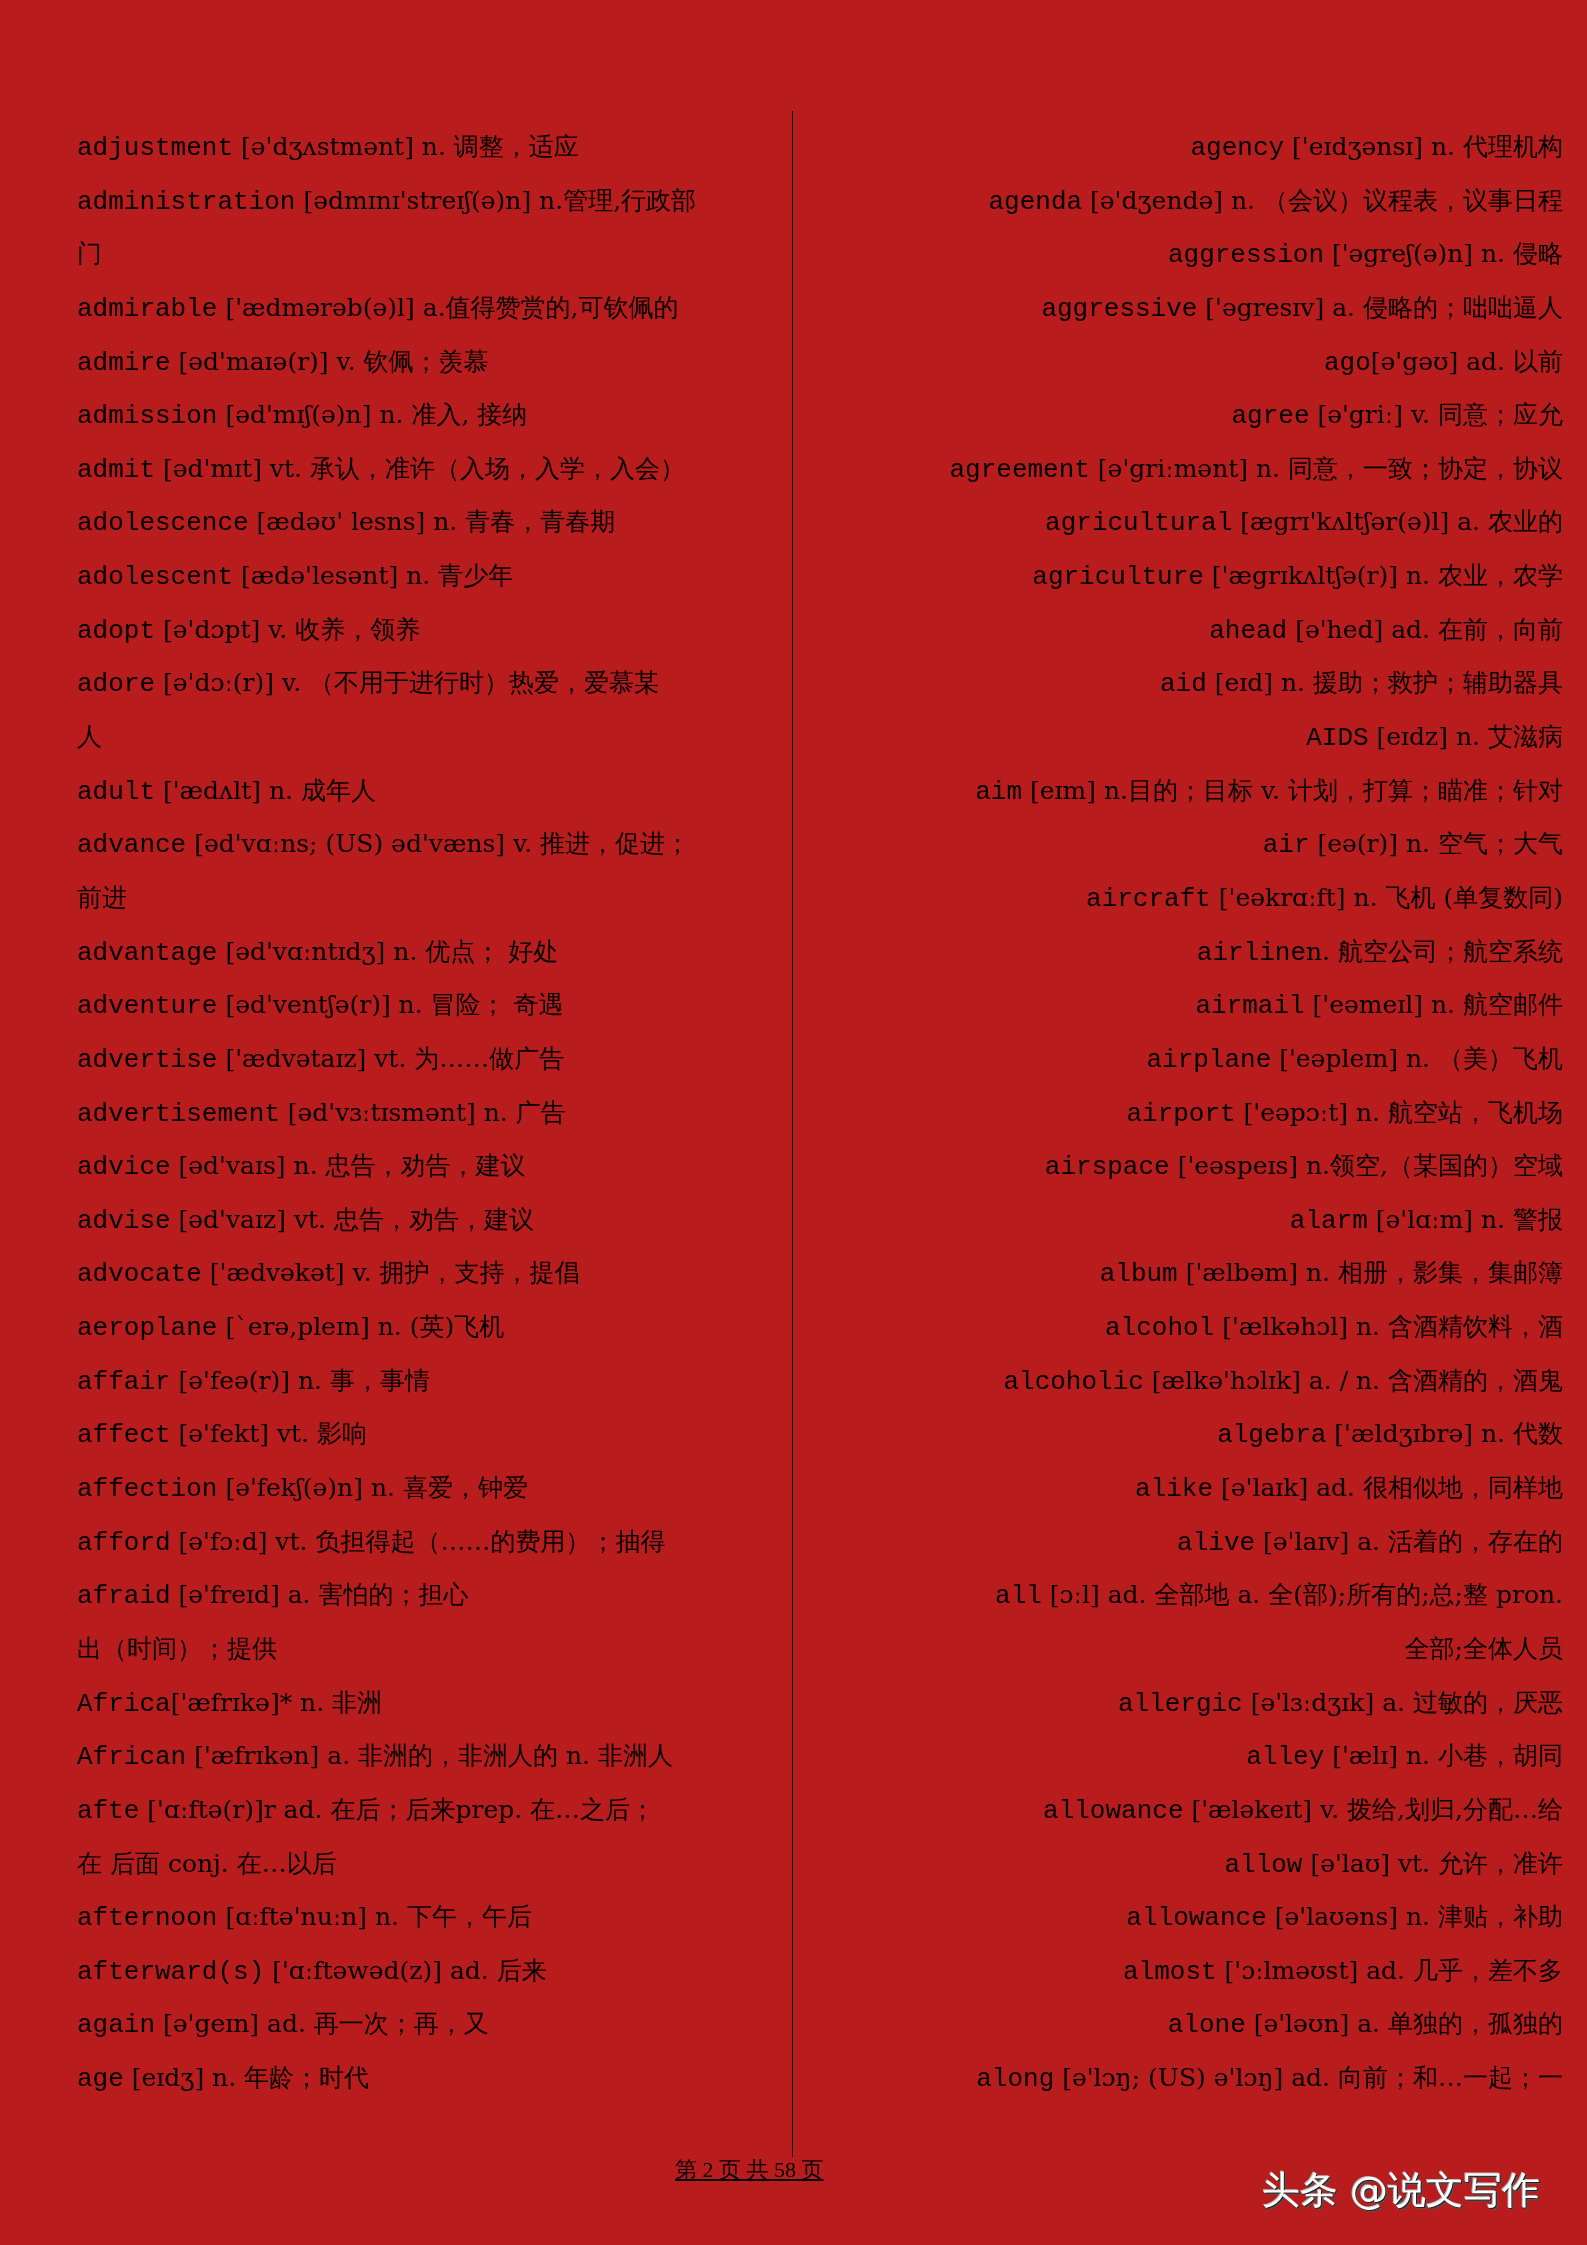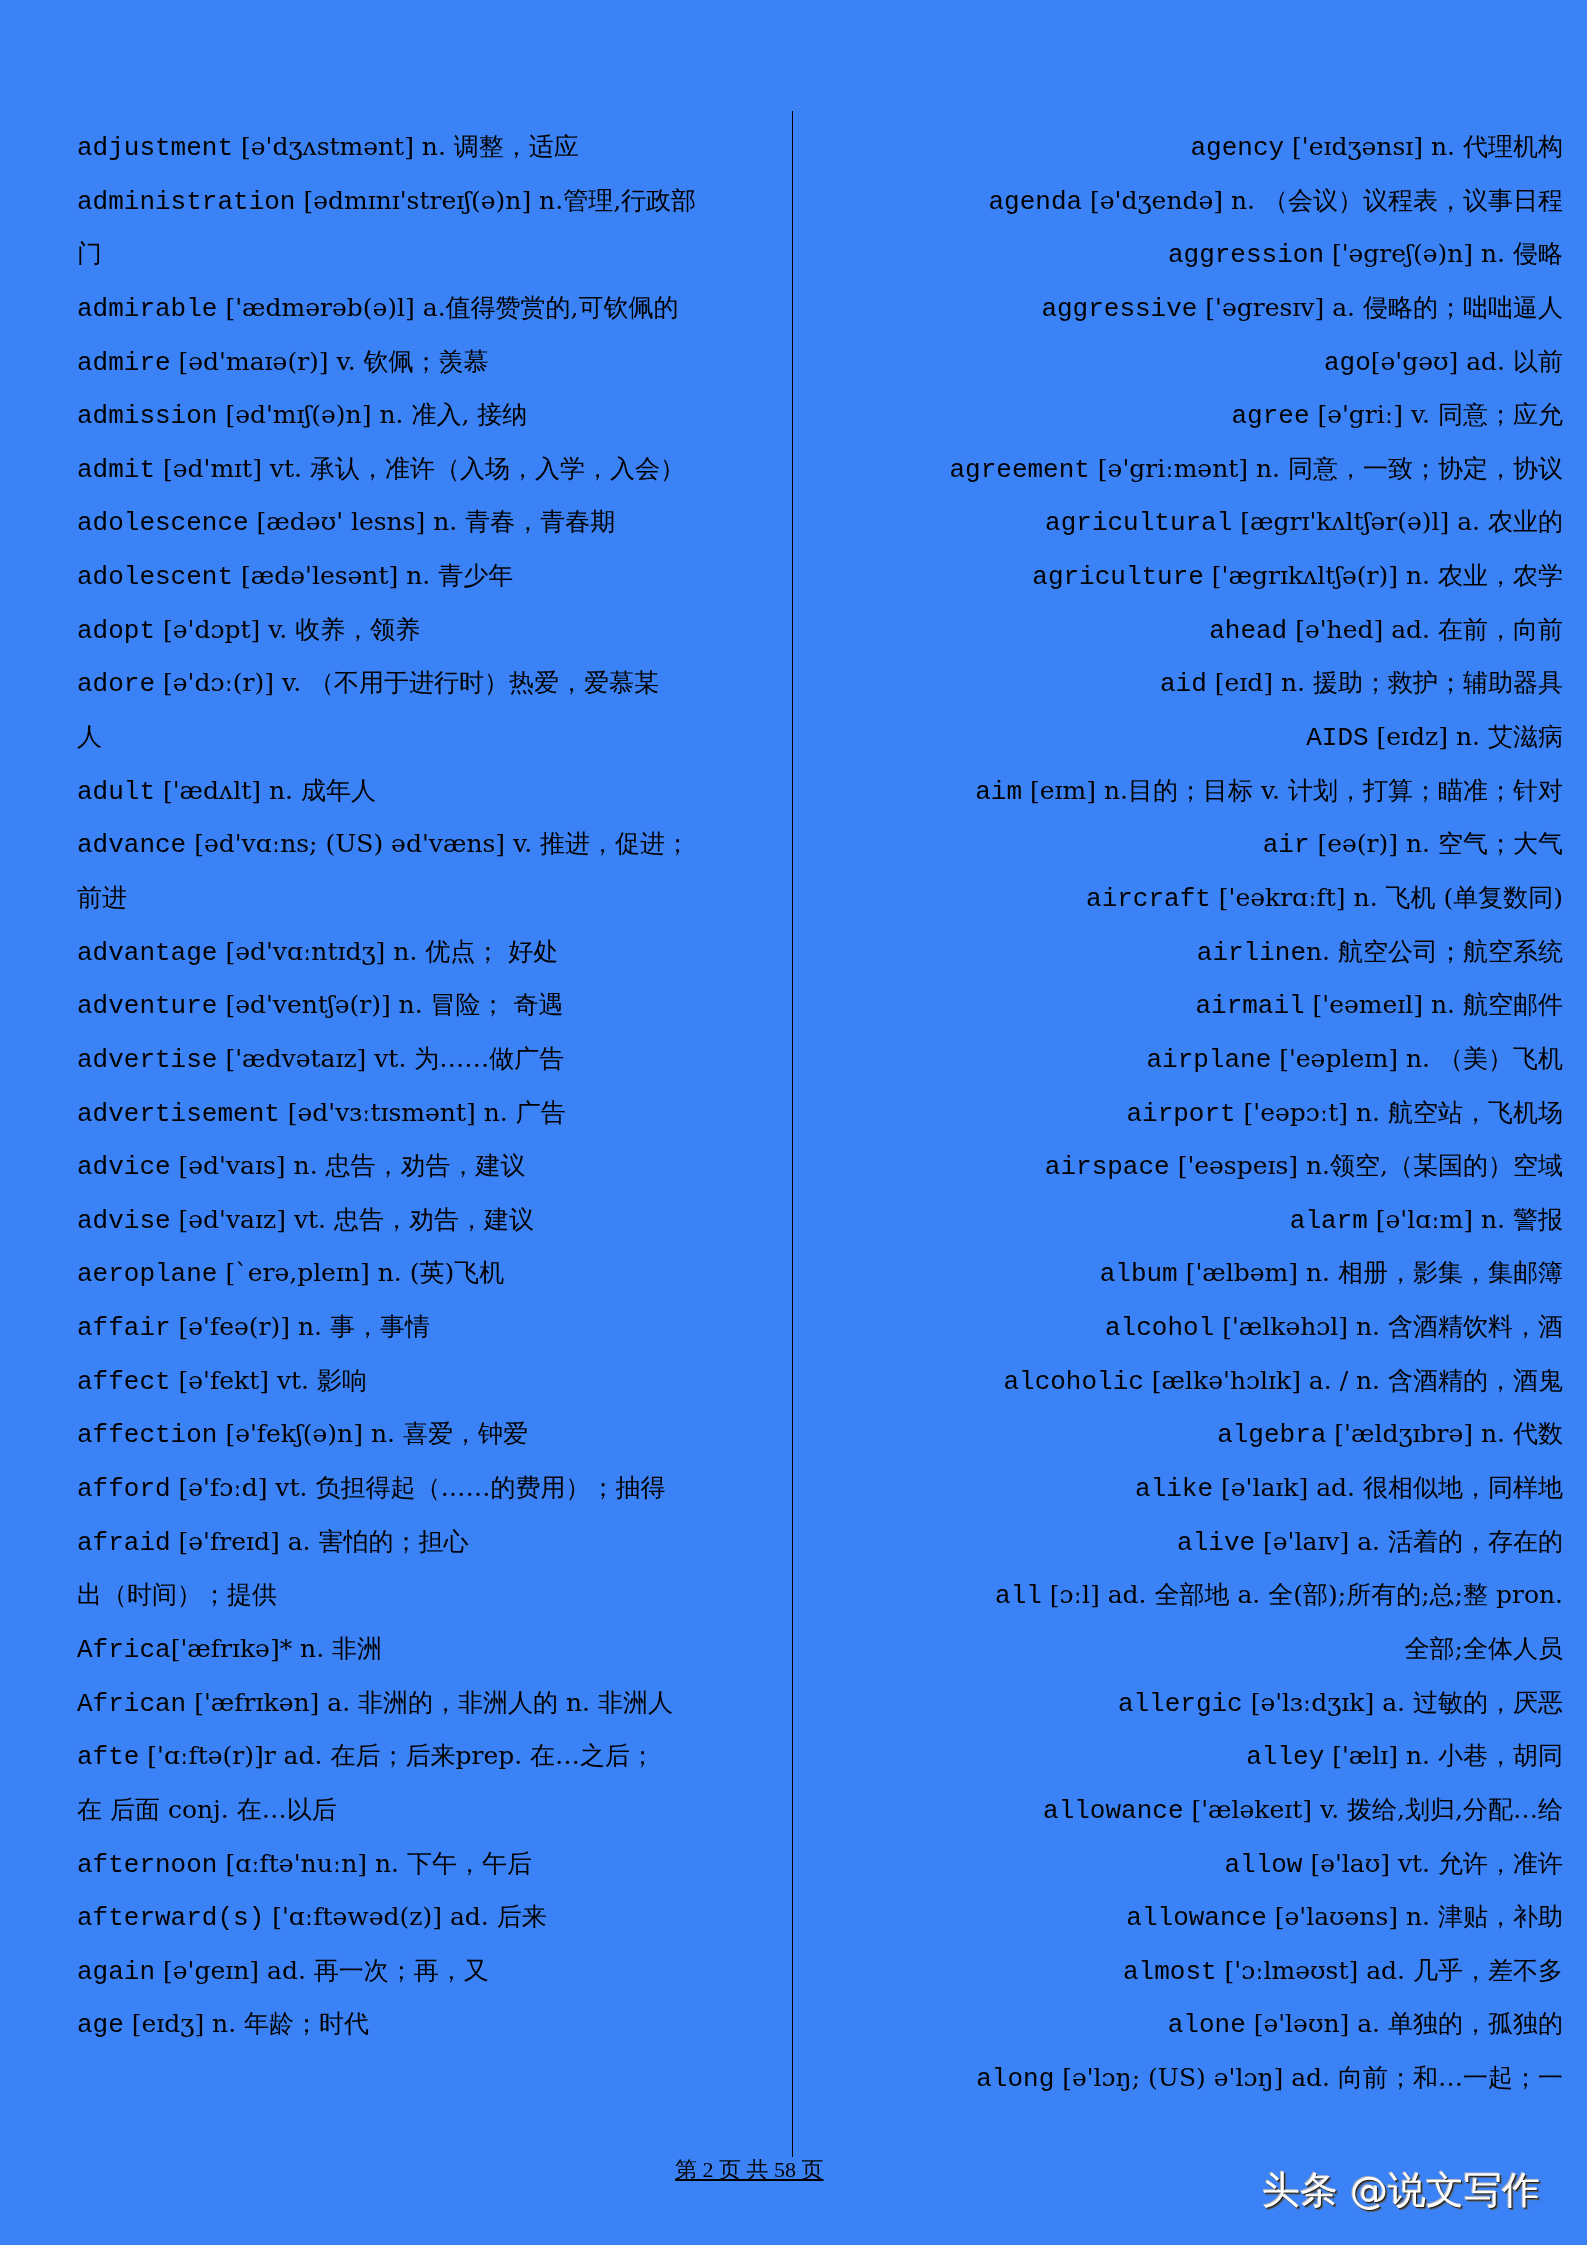--- a/index.html
+++ b/index.html
@@ -13,21 +13,21 @@
       position: relative;
       overflow: hidden;
       color: #000000;
       font-family: "Liberation Mono", "DejaVu Sans Mono", monospace;
     }
     .page {
       position: absolute;
       left: 0; top: 0;
       width: 1587px;
       height: 2245px;
-      background: #3b82f6;
+      background: #b91c1c;
     }
     .column {
       position: absolute;
       top: 120px;
       margin: 0;
       padding: 0;
       list-style: none;
     }
     .col-left { left: 77px; width: 700px; }
     .col-right { left: 823px; width: 740px; text-align: right; }
@@ -90,20 +90,21 @@
       <li class="line"><span class="word"></span><span class="rest">人</span></li>
       <li class="line"><span class="word">adult</span><span class="rest"> ['ædʌlt] n. 成年人</span></li>
       <li class="line"><span class="word">advance</span><span class="rest"> [əd'vɑːns; (US) əd'væns] v. 推进，促进；</span></li>
       <li class="line"><span class="word"></span><span class="rest">前进</span></li>
       <li class="line"><span class="word">advantage</span><span class="rest"> [əd'vɑːntɪdʒ] n. 优点； 好处</span></li>
       <li class="line"><span class="word">adventure</span><span class="rest"> [əd'ventʃə(r)] n. 冒险； 奇遇</span></li>
       <li class="line"><span class="word">advertise</span><span class="rest"> ['ædvətaɪz] vt. 为……做广告</span></li>
       <li class="line"><span class="word">advertisement</span><span class="rest"> [əd'vɜːtɪsmənt] n. 广告</span></li>
       <li class="line"><span class="word">advice</span><span class="rest"> [əd'vaɪs] n. 忠告，劝告，建议</span></li>
       <li class="line"><span class="word">advise</span><span class="rest"> [əd'vaɪz] vt. 忠告，劝告，建议</span></li>
+      <li class="line"><span class="word">advocate</span><span class="rest"> ['ædvəkət] v. 拥护，支持，提倡</span></li>
       <li class="line"><span class="word">aeroplane</span><span class="rest"> [`erə,pleɪn] n. (英)飞机</span></li>
       <li class="line"><span class="word">affair</span><span class="rest"> [ə'feə(r)] n. 事，事情</span></li>
       <li class="line"><span class="word">affect</span><span class="rest"> [ə'fekt] vt. 影响</span></li>
       <li class="line"><span class="word">affection</span><span class="rest"> [ə'fekʃ(ə)n] n. 喜爱，钟爱</span></li>
       <li class="line"><span class="word">afford</span><span class="rest"> [ə'fɔːd] vt. 负担得起（……的费用）；抽得</span></li>
       <li class="line"><span class="word">afraid</span><span class="rest"> [ə'freɪd] a. 害怕的；担心</span></li>
       <li class="line"><span class="word"></span><span class="rest">出（时间）；提供</span></li>
       <li class="line"><span class="word">Africa</span><span class="rest">['æfrɪkə]* n. 非洲</span></li>
       <li class="line"><span class="word">African</span><span class="rest"> ['æfrɪkən] a. 非洲的，非洲人的 n. 非洲人</span></li>
       <li class="line"><span class="word">afte</span><span class="rest"> ['ɑːftə(r)]r ad. 在后；后来prep. 在…之后；</span></li>

